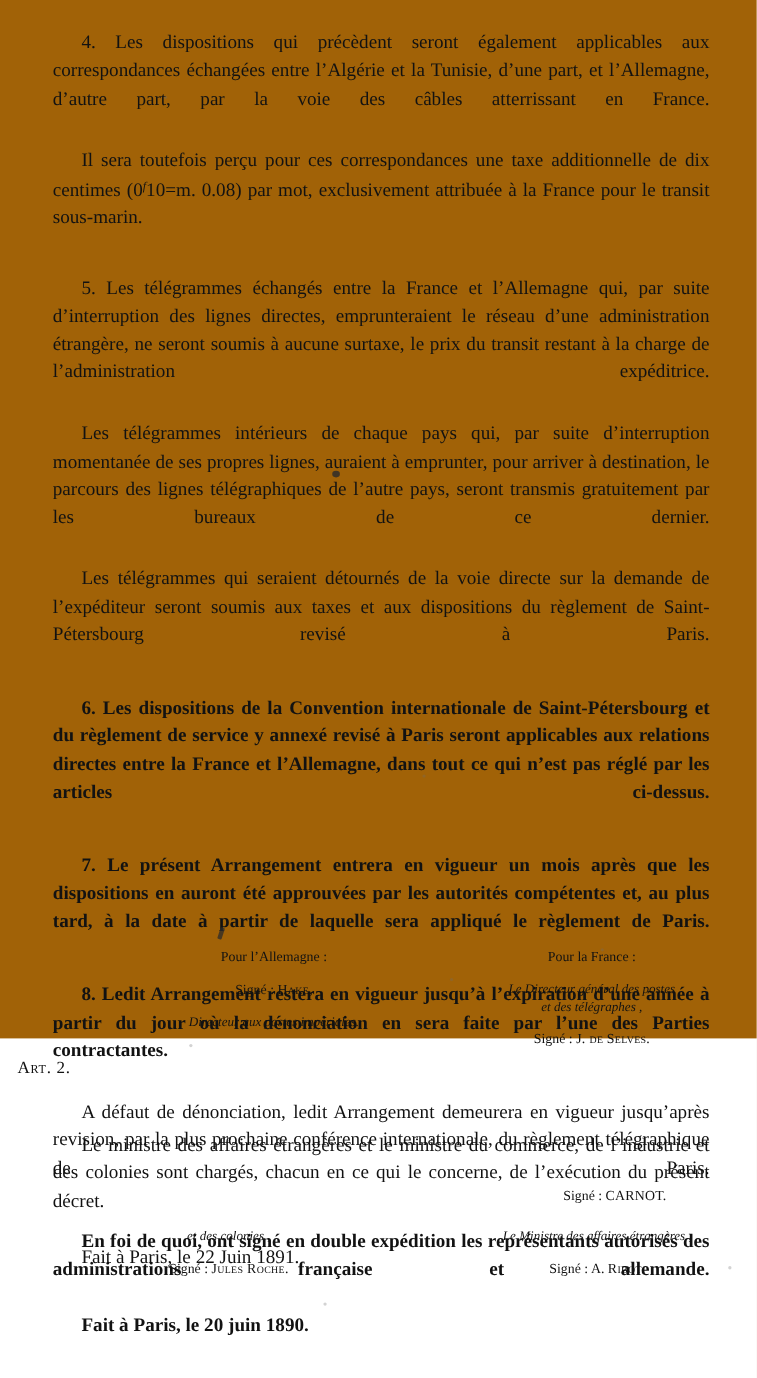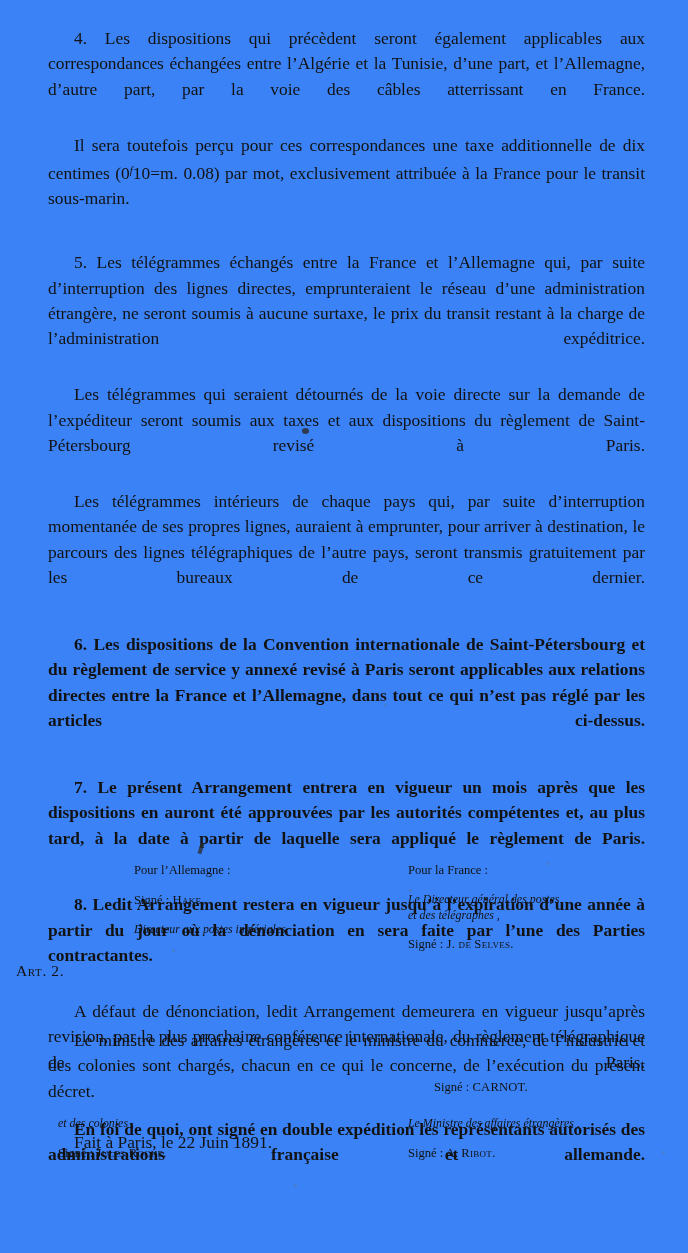--- a/index.html
+++ b/index.html
@@ -15,22 +15,22 @@
     overflow: hidden;
     font-family: "Liberation Serif", "DejaVu Serif", serif;
     color: #121212;
     -webkit-font-smoothing: antialiased;
   }
 
   .page {
     position: absolute;
     left: 0; top: 0;
     width: 688px;
-    height: 1253px;
-    background: #3b82f6;
+    height: 944px;
+    background: #a16207;
   }
 
   
   .col {
     position: absolute;
     left: 48px;
     top: 26px;
     width: 597px;
   }
 
@@ -73,21 +73,21 @@
   }
 
   
   .sigrow {
     position: absolute;
     left: 48px;
     width: 597px;
   }
   .sigblock {
     position: absolute;
-    text-align: left;
+    text-align: center;
   }
   .sig-line {
     font-size: 12.6px;
     line-height: 17px;
     white-space: nowrap;
   }
   .sig-ital {
     font-style: italic;
     font-size: 11.9px;
     line-height: 15.5px;
@@ -130,34 +130,35 @@
 <div class="page">
 
   <div class="col">
 
     <p class="para">4. Les dispositions qui précèdent seront également applicables aux correspondances échangées entre l’Algérie et la Tunisie, d’une part, et l’Allemagne, d’autre part, par la voie des câbles atterrissant en France.</p>
 
     <p class="para gap-sm"><span>Il sera toutefois perçu pour ces correspondances une taxe additionnelle de dix centimes (0</span><span class="sup-f">f</span><span>10</span><span class="eqsign">=</span><span>m. 0.08</span><span>) par mot, exclusivement attribuée à la France pour le transit sous-marin.</span></p>
 
     <p class="para gap-md">5. Les télégrammes échangés entre la France et l’Allemagne qui, par suite d’interruption des lignes directes, emprunteraient le réseau d’une administration étrangère, ne seront soumis à aucune surtaxe, le prix du transit restant à la charge de l’administration expéditrice.</p>
 
+    <p class="para gap-sm">Les télégrammes intérieurs de chaque pays qui, par suite d’interruption momentanée de ses propres lignes, auraient à emprunter, pour arriver à destination, le parcours des lignes télégraphiques de l’autre pays, seront transmis gratuitement par les bureaux de ce dernier.</p>
+
     <p class="para gap-sm">Les télégrammes qui seraient détournés de la voie directe sur la demande de l’expéditeur seront soumis aux taxes et aux dispositions du règlement de Saint-Pétersbourg revisé à Paris.</p>
 
-    <p class="para gap-sm">Les télégrammes intérieurs de chaque pays qui, par suite d’interruption momentanée de ses propres lignes, auraient à emprunter, pour arriver à destination, le parcours des lignes télégraphiques de l’autre pays, seront transmis gratuitement par les bureaux de ce dernier.</p>
-
     <p class="para gap-lg">6. Les dispositions de la Convention internationale de Saint-Pétersbourg et du règlement de service y annexé revisé à Paris seront applicables aux relations directes entre la France et l’Allemagne, dans tout ce qui n’est pas réglé par les articles ci-dessus.</p>
 
     <p class="para gap-lg">7. Le présent Arrangement entrera en vigueur un mois après que les dispositions en auront été approuvées par les autorités compétentes et, au plus tard, à la date à partir de laquelle sera appliqué le règlement de Paris.</p>
 
     <p class="para gap-lg">8. Ledit Arrangement restera en vigueur jusqu’à l’expiration d’une année à partir du jour où la dénonciation en sera faite par l’une des Parties contractantes.</p>
 
     <p class="para gap-sm">A défaut de dénonciation, ledit Arrangement demeurera en vigueur jusqu’après revision, par la plus prochaine conférence internationale, du règlement télégraphique de Paris.</p>
 
     <p class="para gap-lg">En foi de quoi, ont signé en double expédition les représentants autorisés des administrations française et allemande.</p>
 
+    <p class="fait gap-lg">Fait à Paris, le 20 juin 1890.</p>
   </div>
 
   <div class="sigrow" style="top: 862px;">
 
     <div class="sigblock" style="left: 86px; width: 230px;">
       <div class="sig-line">Pour l’Allemagne :</div>
       <div class="sig-line sp-before"><span>Signé :</span>
         <span class="sig-name-sc">Hake</span><span>,</span></div>
       <div class="sig-ital sp-before">Directeur aux postes impériales.</div>
     </div>

